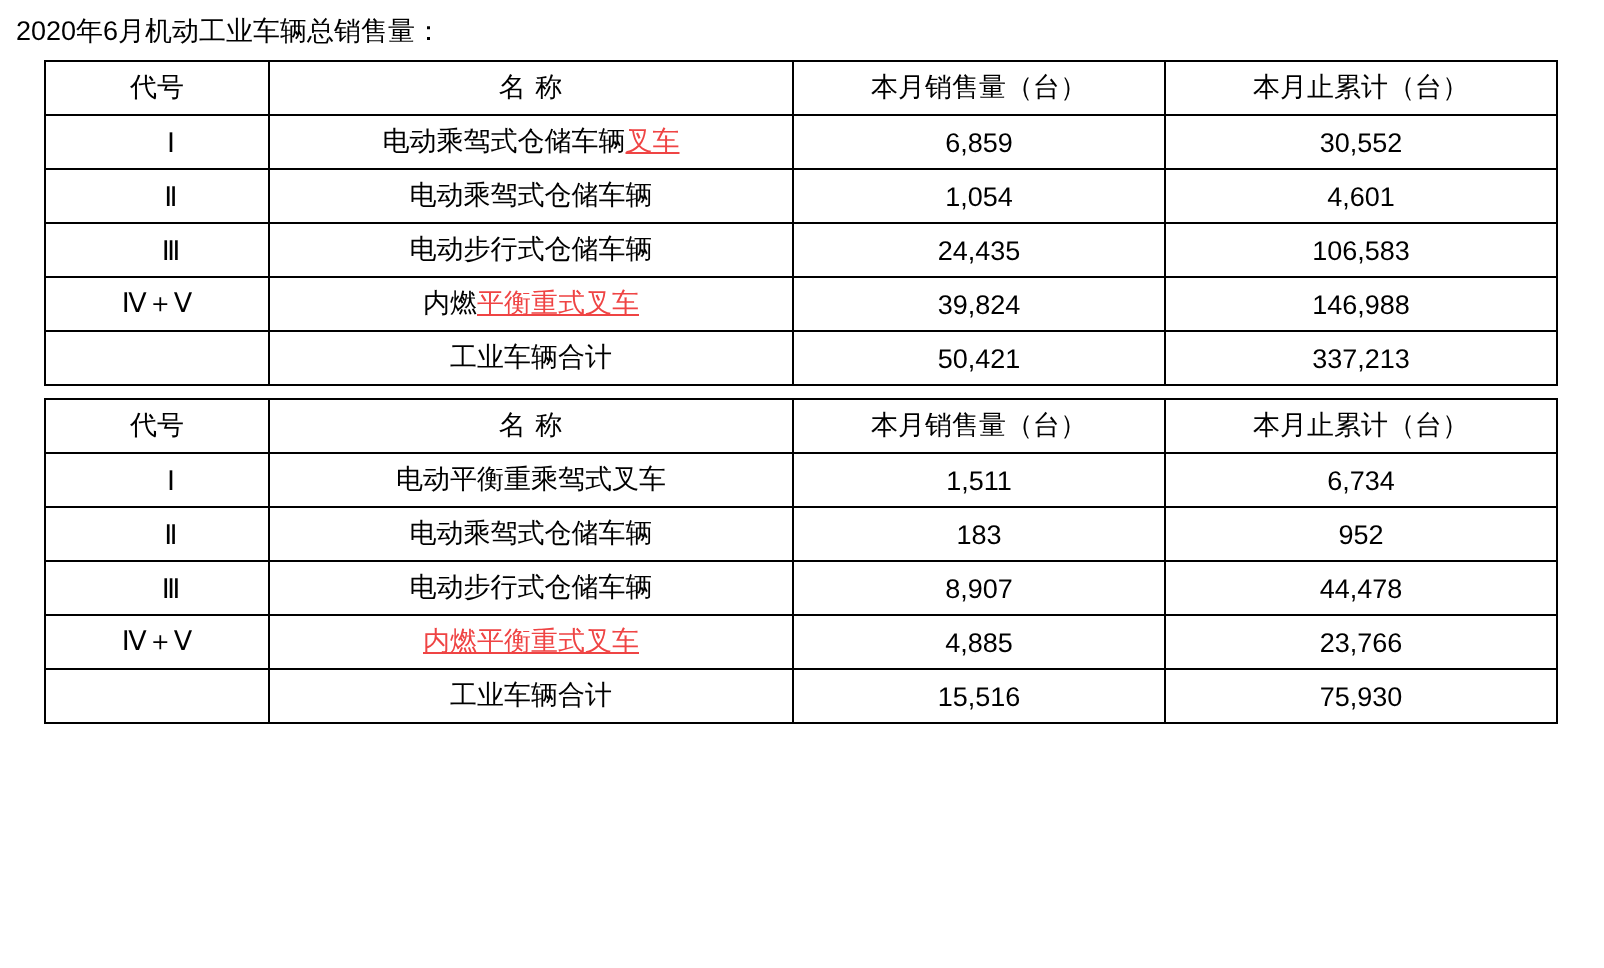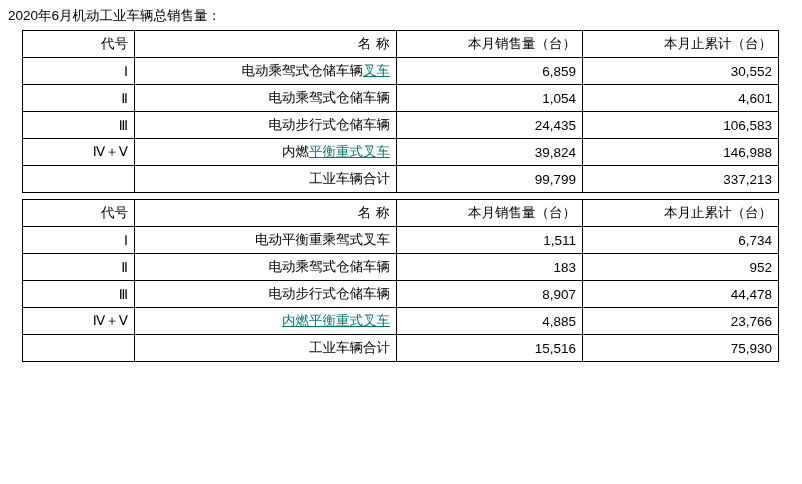--- a/index.html
+++ b/index.html
@@ -34,21 +34,21 @@
   table.data {
     border-collapse: collapse;
     margin-left: 22px;
     width: 756px;
     table-layout: fixed;
   }
   table.data td, table.data th {
     border: 1px solid #000000;
     font-size: 13.5px;
     font-weight: normal;
-    text-align: right;
+    text-align: center;
     vertical-align: middle;
     padding: 4px 6px 4px 6px;
     height: 22px;
     box-sizing: border-box;
     color: #000;
     white-space: nowrap;
     overflow: hidden;
   }
   table.data col.c0 { width: 112px; }
   table.data col.c1 { width: 262px; }
@@ -56,21 +56,21 @@
   table.data col.c3 { width: 196px; }
 
   .code-cell {
     text-align: left;
     padding-left: 12px;
   }
   .code-cell.indent { padding-left: 20px; }
   .name-cell { padding-left: 10px; }
   .hdr-name { letter-spacing: 0.5px; padding-left: 10px; }
   .lnk {
-    color: #0f766e;
+    color: #ef4444;
     text-decoration: underline;
   }
   .empty-code { color: transparent; }
 </style>
 </head>
 <body>
 
 <div class="page">
 
   <div class="section">
@@ -111,21 +111,21 @@
         </tr>
         <tr>
           <td class="code-cell">Ⅳ＋Ⅴ</td>
           <td class="name-cell"><span>内燃</span><span class="lnk">平衡重式叉车</span></td>
           <td>39,824</td>
           <td>146,988</td>
         </tr>
         <tr>
           <td class="code-cell empty-code"></td>
           <td class="name-cell"><span>工业车辆合计</span></td>
-          <td>99,799</td>
+          <td>50,421</td>
           <td>337,213</td>
         </tr>
       </tbody>
     </table>
   </div>
 
   <div class="section">
     <table class="data">
       <colgroup>
           <col class="c0">

